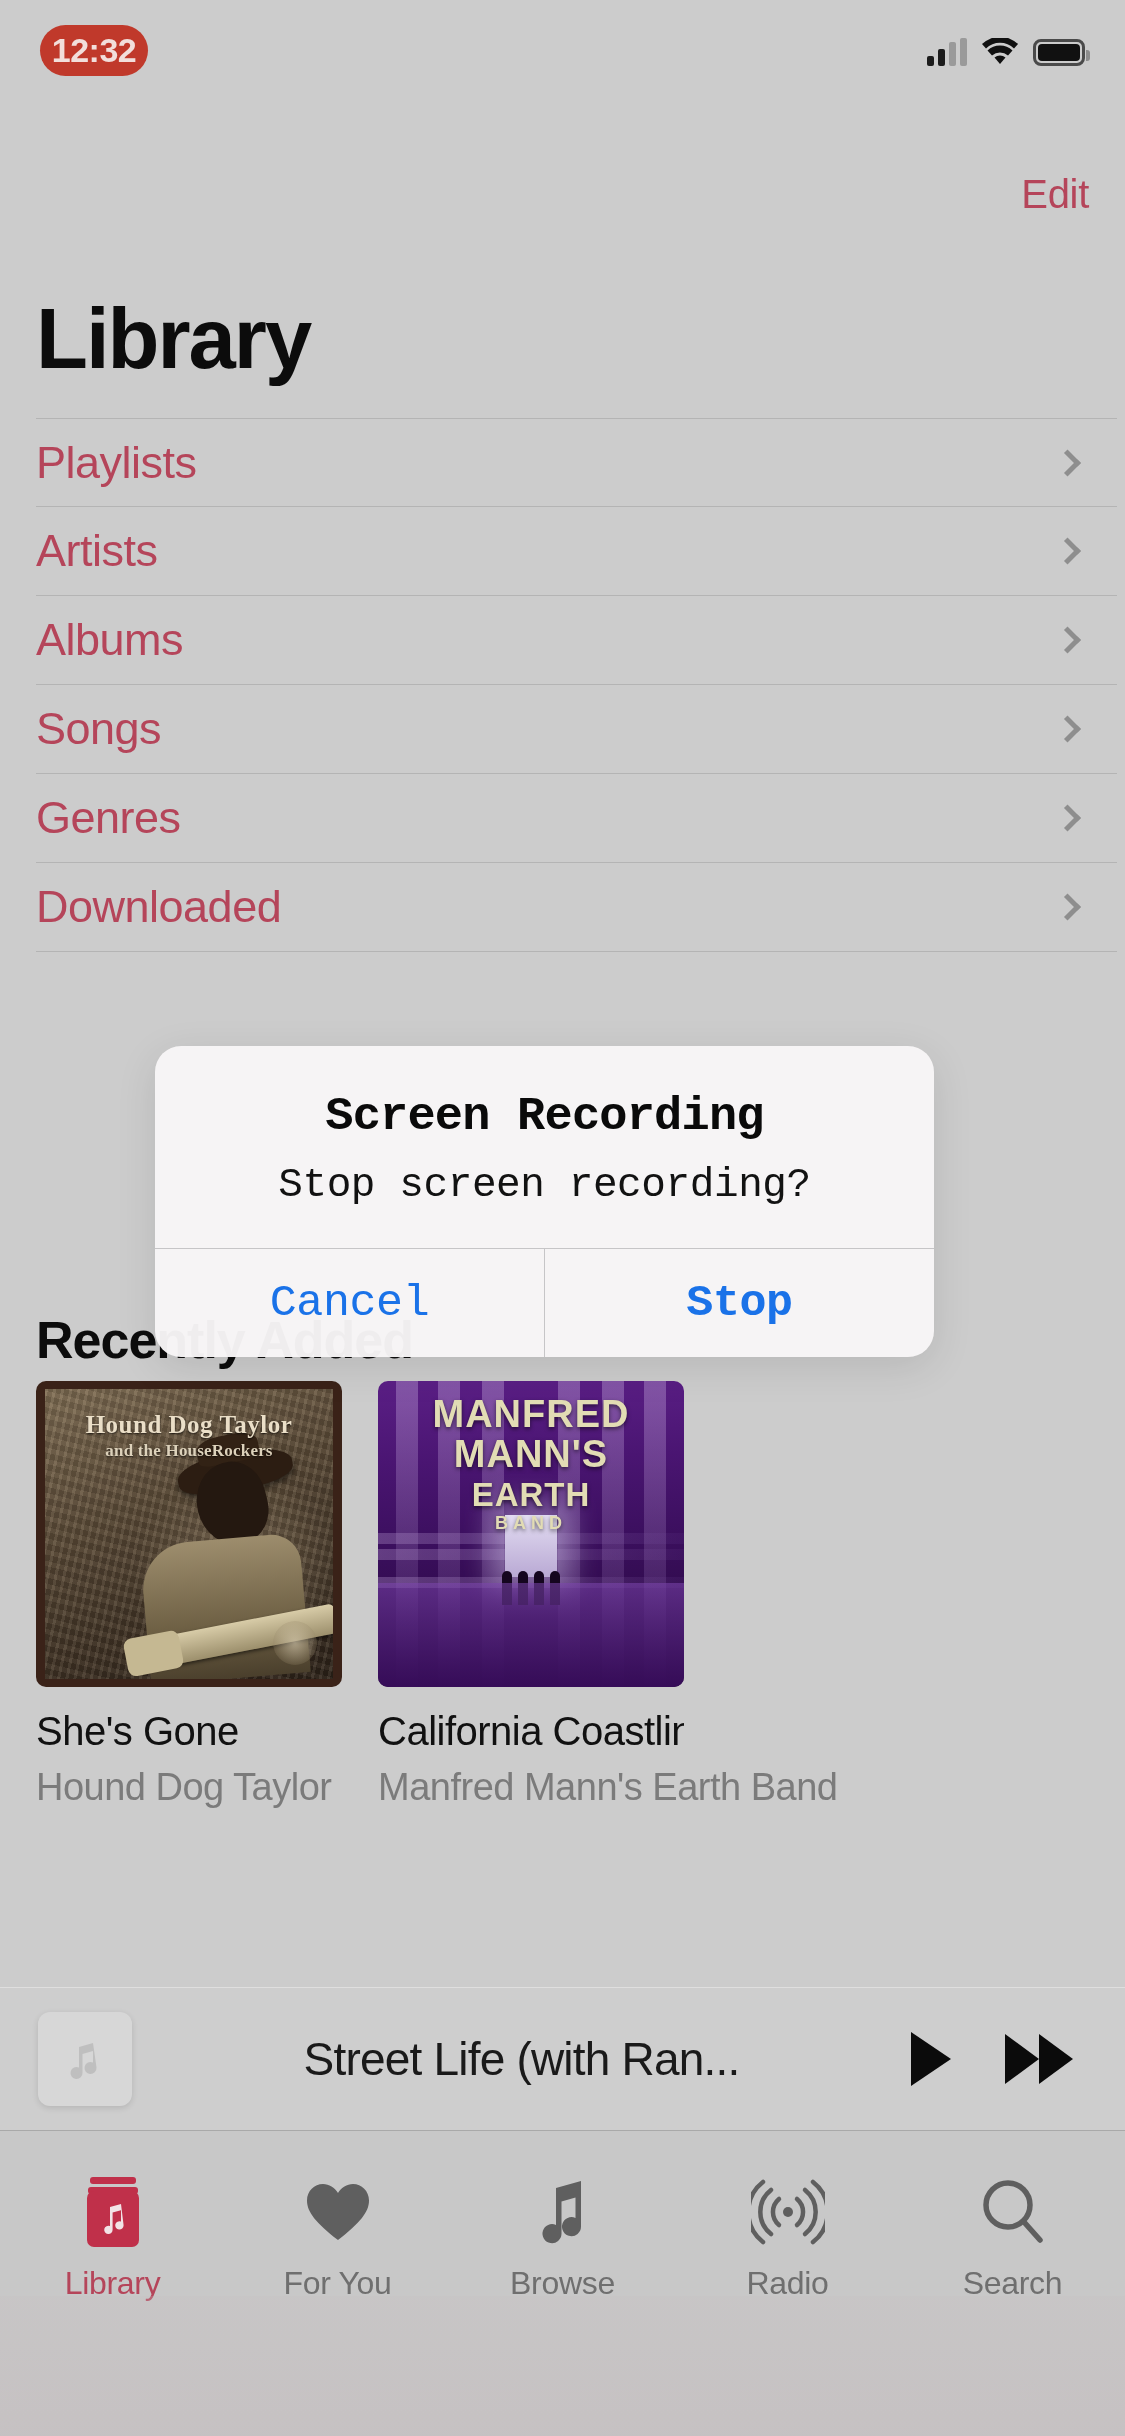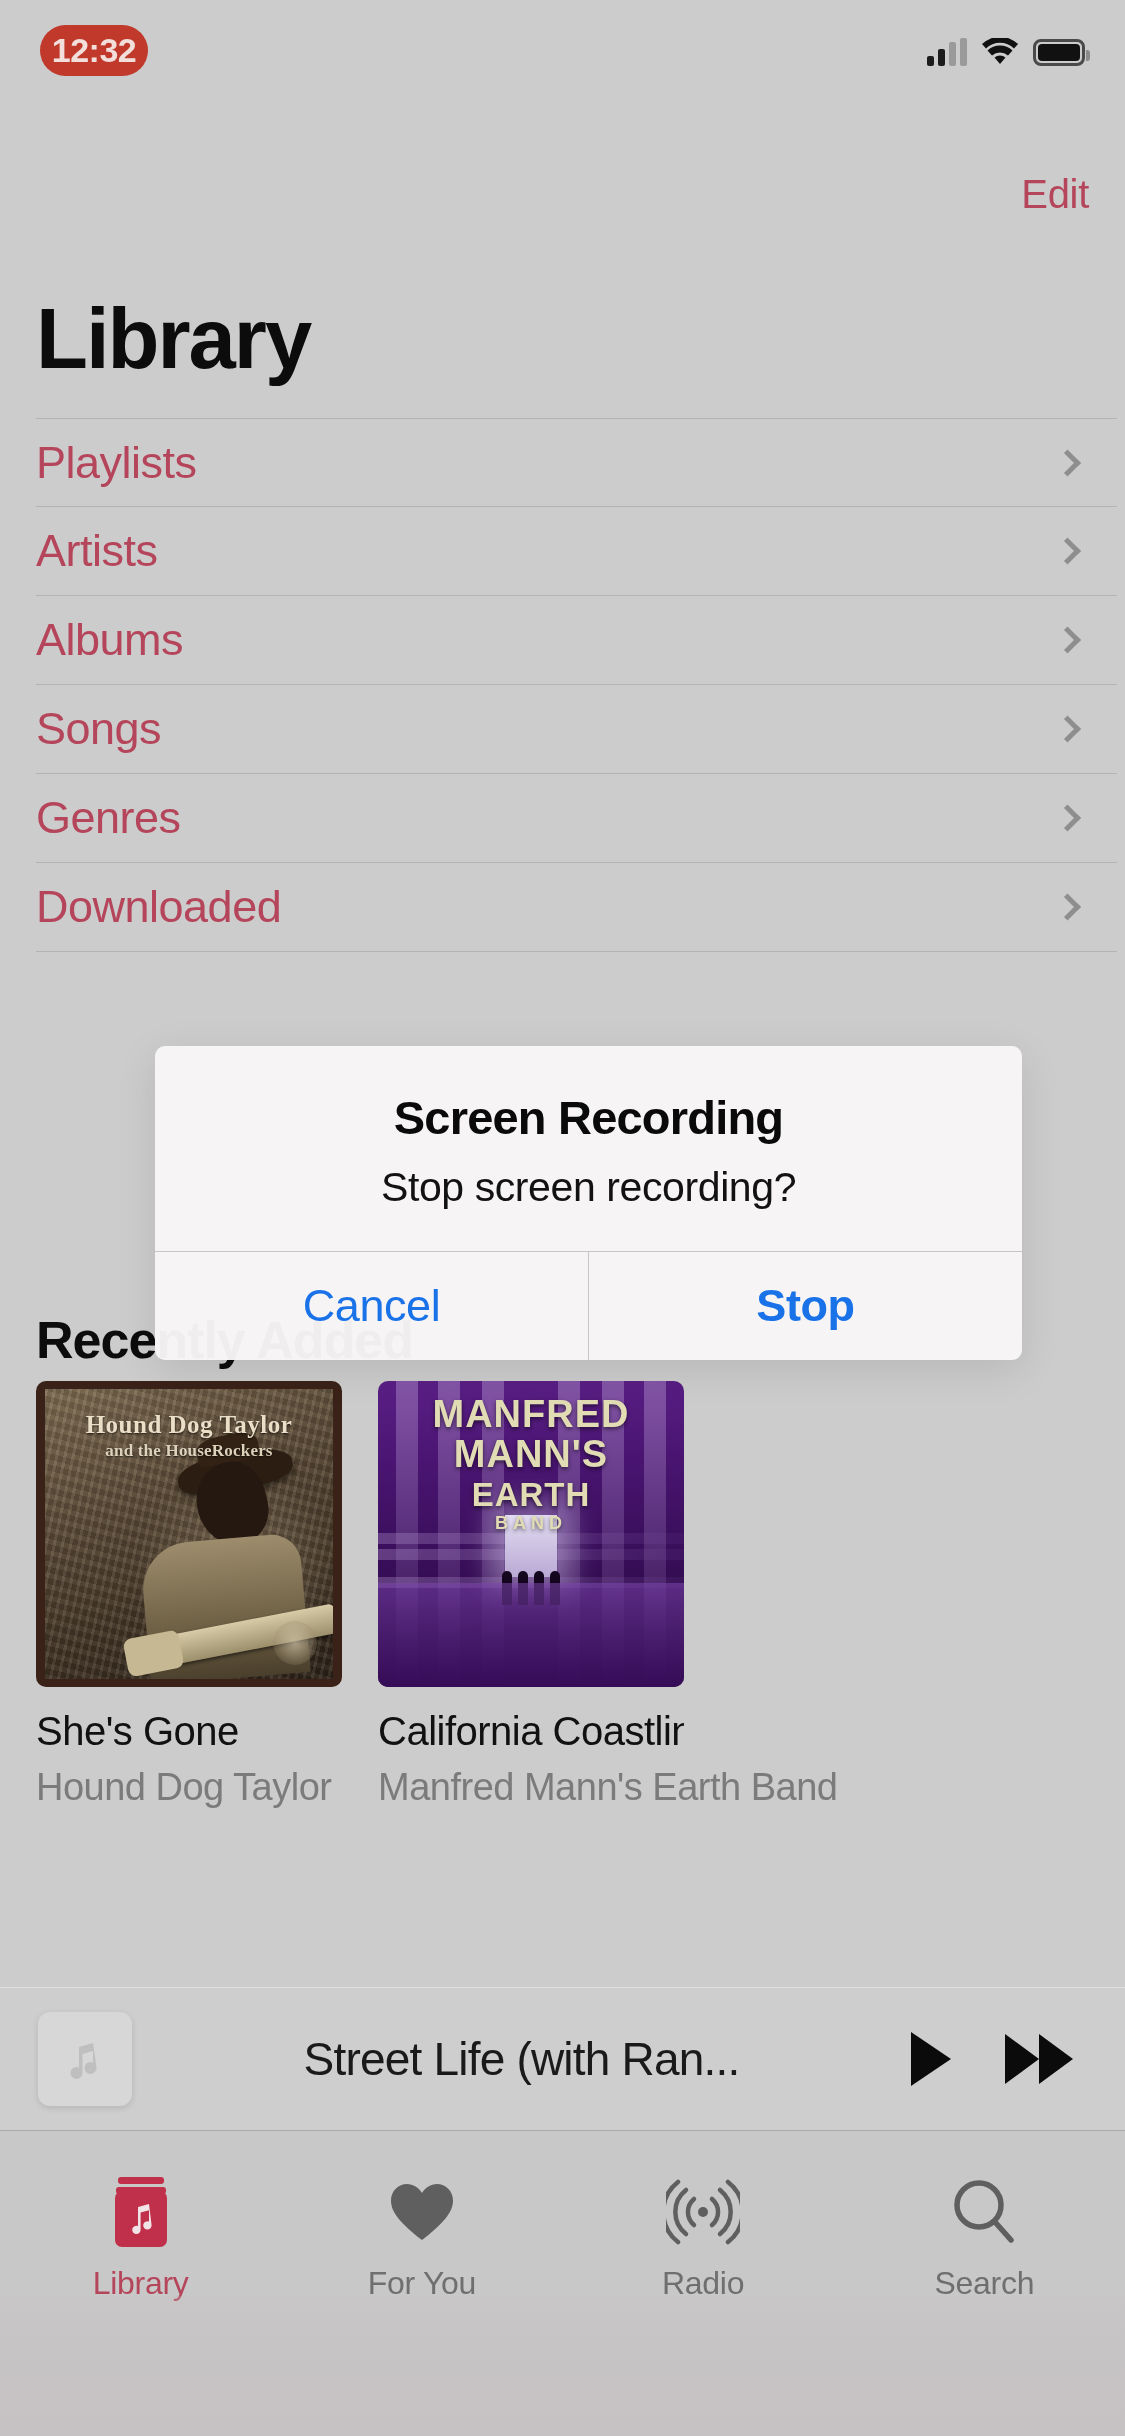--- a/index.html
+++ b/index.html
@@ -260,25 +260,26 @@
   .ic-library .lid1 { position:absolute; top:0; left:3px; width:46px; height:7px; background:#c0304a; border-radius:3px; }
   .ic-library .lid2 { position:absolute; top:10px; left:1px; width:50px; height:7px; background:#c0304a; border-radius:3px; }
   .ic-library svg { position:absolute; bottom:8px; left:12px; width:28px; height:38px; }
 
   
   #alert-backdrop {
     position:absolute; inset:0; pointer-events:none;
   }
   #alert {
     position:absolute; left:155px; top:1046px;
-    width:867px;
+    width:779px;
     background:rgba(247,245,246,0.97);
-    border-radius:10px;
+    border-radius:26px;
     overflow:hidden;
     box-shadow:0 10px 40px rgba(0,0,0,0.10);
+    font-family:Liberation Mono, monospace;
   }
   #alert-head { padding:44px 46px 40px; text-align:center; }
   #alert-title { font-size:47px; font-weight:bold; color:#0a0a0a; letter-spacing:-0.8px; }
   #alert-msg { margin-top:19px; font-size:41px; color:#121212; letter-spacing:-0.4px; }
   #alert-actions { display:flex; border-top:1px solid #c6c5c7; }
   .alert-btn {
     flex:1; height:108px; display:flex; align-items:center; justify-content:center;
     font-size:45px; color:#1a72e8; letter-spacing:-0.4px;
   }
   .alert-btn.bold { font-weight:bold; }
@@ -439,20 +440,28 @@
 
     <div class="tab">
       <div class="tab-icon">
         <svg width="68" height="62" viewBox="0 0 68 62">
           <path d="M34 59 C12 42 3 31 3 19.5 C3 10 10.4 3 19 3 C25.2 3 30.6 6.6 34 12 C37.4 6.6 42.8 3 49 3 C57.6 3 65 10 65 19.5 C65 31 56 42 34 59 Z" fill="#5f5f5f"></path>
         </svg>
       </div>
       <div class="tab-label">For You</div>
     </div>
 
+    <div class="tab">
+      <div class="tab-icon">
+        <svg width="62" height="70" viewBox="0 0 62 70">
+          <path d="M49 4 L24 11 V48 A9.5 9.5 0 1 0 29.5 56.8 V24.5 L43.5 20.5 V41 A9.5 9.5 0 1 0 49 49.8 Z" fill="#5f5f5f"></path>
+        </svg>
+      </div>
+      <div class="tab-label">Browse</div>
+    </div>
 
     <div class="tab">
       <div class="tab-icon">
         <svg width="74" height="70" viewBox="0 0 74 70">
           <circle cx="37" cy="35" r="5" fill="#5f5f5f"></circle>
           <path d="M28 22 A17 17 0 0 0 28 48" stroke="#5f5f5f" stroke-width="4.5" fill="none" stroke-linecap="round"></path>
           <path d="M46 22 A17 17 0 0 1 46 48" stroke="#5f5f5f" stroke-width="4.5" fill="none" stroke-linecap="round"></path>
           <path d="M20 13 A28 28 0 0 0 20 57" stroke="#5f5f5f" stroke-width="4.5" fill="none" stroke-linecap="round"></path>
           <path d="M54 13 A28 28 0 0 1 54 57" stroke="#5f5f5f" stroke-width="4.5" fill="none" stroke-linecap="round"></path>
           <path d="M12 5 A38 38 0 0 0 12 65" stroke="#5f5f5f" stroke-width="4.5" fill="none" stroke-linecap="round"></path>

